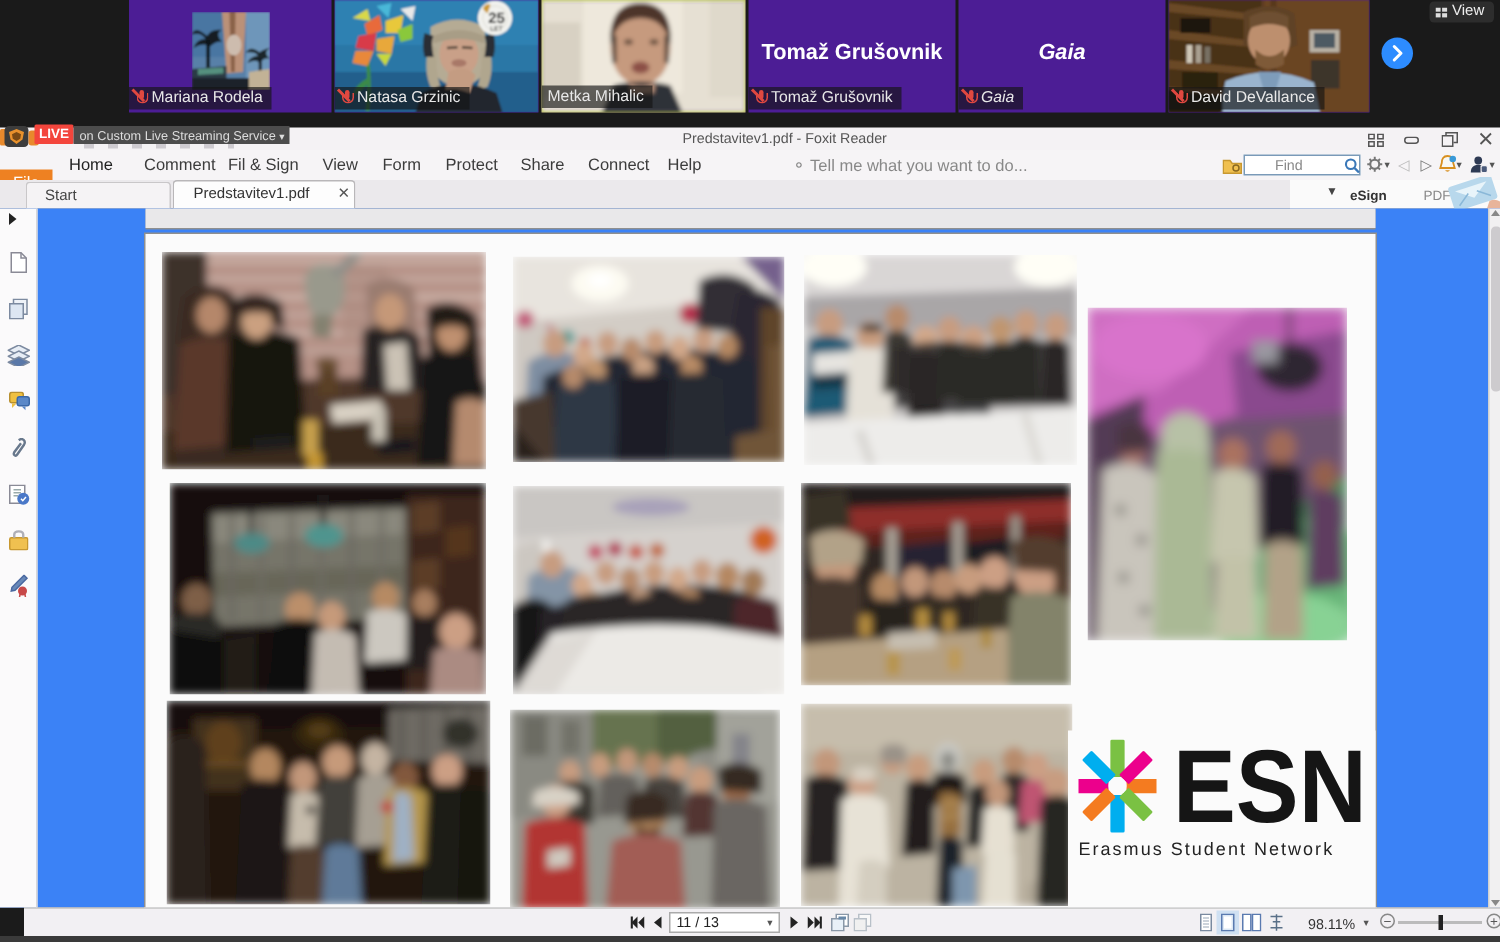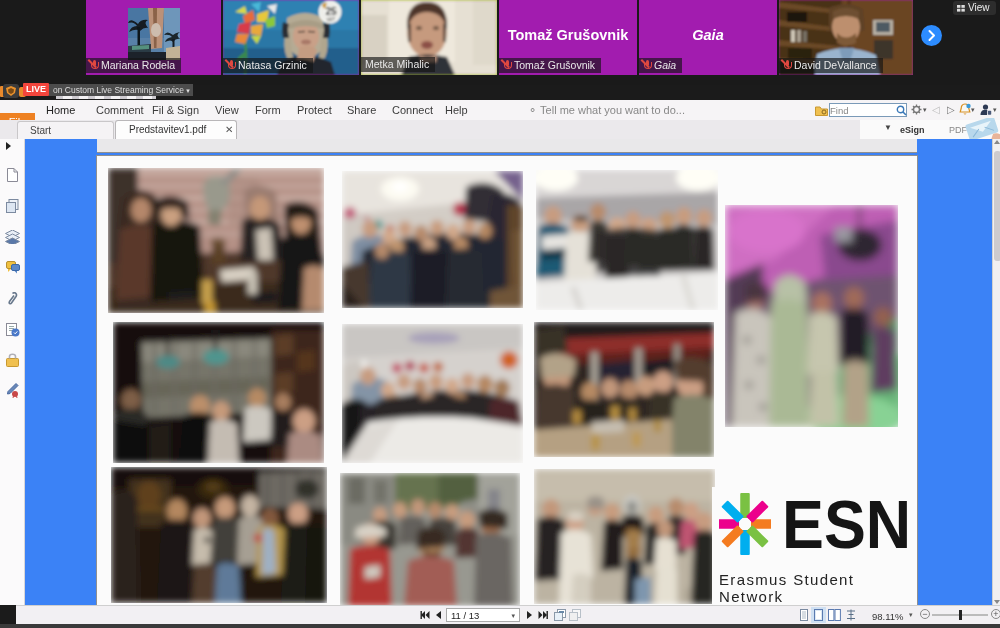--- a/index.html
+++ b/index.html
@@ -3,21 +3,21 @@
 <meta charset="utf-8">
 <style>
   * { margin:0; padding:0; box-sizing:border-box; }
   html,body { width:1000px; height:628px; overflow:hidden; background:#1b1b1b;
     font-family:"Liberation Sans", sans-serif; }
   .abs { position:absolute; }
   #stage { position:relative; width:1000px; height:628px; }
 
   
   #strip { position:absolute; left:0; top:0; width:1000px; height:85px; background:#1a1a1a; }
-  .tile { position:absolute; top:0; height:75px; background:#a21caf; overflow:hidden; }
+  .tile { position:absolute; top:0; height:75px; background:#4c1d95; overflow:hidden; }
   .vlabel { position:absolute; left:0; bottom:2px; background:rgba(20,20,20,.65);
     color:#e8e8e8; font-size:10.5px; padding:1px 6px 2px 4px; white-space:nowrap;
     display:flex; align-items:center; gap:3px; }
   .cname { position:absolute; width:100%; text-align:center; top:27px; color:#fff;
     font-weight:bold; font-size:14.5px; }
   .mic { display:inline-block; width:8px; height:10px; position:relative; }
   .mic::before { content:""; position:absolute; left:2.5px; top:0; width:3px; height:6px;
      background:#e04840; border-radius:1.5px; }
   .mic::after { content:""; position:absolute; left:0.5px; top:2px; width:6px; height:6px;
      border:1px solid #e04840; border-top:none; border-radius:0 0 4px 4px; }
@@ -209,20 +209,46 @@
       <svg class="abs" style="left:4px;top:3.5px;" width="8" height="7">
           <rect x="0" y="0" width="3.4" height="2.8" fill="#ddd"></rect>
           <rect x="4.4" y="0" width="3.4" height="2.8" fill="#ddd"></rect>
           <rect x="0" y="3.8" width="3.4" height="2.8" fill="#ddd"></rect>
           <rect x="4.4" y="3.8" width="3.4" height="2.8" fill="#ddd"></rect>
         </svg>
       <span style="margin-left:15px;">View</span>
     </div>
   </div>
 
+  <div id="titlebar">
+    <div class="abs" style="left:455px;top:2px;font-size:9.5px;color:#555;">Predstavitev1.pdf - Foxit Reader</div>
+
+    <svg class="abs" style="left:912px;top:4px;" width="11" height="9">
+        <g fill="none" stroke="#555" stroke-width="1">
+          <rect x="0.5" y="0.5" width="3.6" height="3"></rect>
+          <rect x="6.5" y="0.5" width="3.6" height="3"></rect>
+          <rect x="0.5" y="5.5" width="3.6" height="3"></rect>
+          <rect x="6.5" y="5.5" width="3.6" height="3"></rect>
+        </g>
+      </svg>
+    <svg class="abs" style="left:936px;top:6px;" width="10" height="5">
+        <rect x="0.5" y="0.5" width="9" height="4" rx="2" fill="none" stroke="#555"></rect>
+      </svg>
+    <svg class="abs" style="left:961px;top:3px;" width="11" height="10">
+        <g fill="none" stroke="#555" stroke-width="1">
+          <rect x="0.5" y="2.5" width="7" height="7"></rect>
+          <path d="M3 2.5 L3 0.5 L10.5 0.5 L10.5 7 L8 7"></path>
+        </g>
+      </svg>
+    <svg class="abs" style="left:986px;top:3px;" width="9" height="9">
+        <g stroke="#555" stroke-width="1.2">
+          <path d="M1 1 L8 8 M8 1 L1 8"></path>
+        </g>
+      </svg>
+  </div>
   <div class="abs" style="left:0px;top:86px;width:7px;height:11px;background:#e8892c;border-radius:1px;"></div>
 
   <div class="abs" style="left:56px;top:96px;width:100px;height:4px;background:repeating-linear-gradient(90deg,#cecbd0 0 7px,#f4f2f4 7px 16px);height:3px;"></div>
 
   <div class="abs" style="left:3px;top:84px;width:16px;height:14px;background:#3c3c3c;border-radius:3px;">
     <svg width="16" height="14">
         <path d="M8 2 L13 4 L12 9 L8 12 L4 9 L3 4 Z" fill="#e8912c"></path>
         <path d="M8 4 L11 5.5 L10.5 8.5 L8 10 L5.5 8.5 L5 5.5 Z" fill="#7a4a14"></path>
       </svg>
   </div>
@@ -239,21 +265,21 @@
     <div class="menuitem" style="left:255px;">Form</div>
     <div class="menuitem" style="left:297px;">Protect</div>
     <div class="menuitem" style="left:347px;">Share</div>
     <div class="menuitem" style="left:392px;">Connect</div>
     <div class="menuitem" style="left:445px;">Help</div>
     <div class="menuitem" style="left:487px;color:#888;margin-left:41px;">⚬ Tell me what you want to do...</div>
     <svg class="abs" style="left:815px;top:5px;" width="13" height="11">
         <path d="M0.5 2 L5 2 L6.5 4 L12.5 4 L12.5 10.5 L0.5 10.5 Z" fill="#f0c050" stroke="#c89830"></path>
         <circle cx="9" cy="7" r="2" fill="none" stroke="#8a6820"></circle>
       </svg>
-    <div class="abs" style="left:829px;top:3px;width:78px;height:14px;background:#fff;border:1px solid #7a9ab8;font-size:9.5px;color:#888;line-height:13px;padding-left:0;">Find</div>
+    <div class="abs" style="left:829px;top:3px;width:78px;height:14px;background:#fff;border:1px solid #7a9ab8;font-size:9.5px;color:#888;line-height:13px;padding-left:20px;">Find</div>
     <svg class="abs" style="left:896px;top:5px;" width="11" height="11">
         <circle cx="4.5" cy="4.5" r="3.2" fill="none" stroke="#3a78b8" stroke-width="1.4"></circle>
         <path d="M7 7 L10 10" stroke="#3a78b8" stroke-width="1.6"></path>
       </svg>
     <svg class="abs" style="left:911px;top:4px;" width="11" height="11">
         <circle cx="5.5" cy="5.5" r="3" fill="none" stroke="#777" stroke-width="1.4"></circle>
         <g stroke="#777" stroke-width="1.3">
           <path d="M5.5 0.5 L5.5 2.5 M5.5 8.5 L5.5 10.5 M0.5 5.5 L2.5 5.5 M8.5 5.5 L10.5 5.5 M2 2 L3.4 3.4 M7.6 7.6 L9 9 M9 2 L7.6 3.4 M3.4 7.6 L2 9"></path>
         </g>
       </svg>
@@ -799,21 +825,21 @@
         <g transform="rotate(45)">
           <rect x="-4.5" y="-29" width="9" height="23" rx="1" fill="#ec008c"></rect>
           <rect x="-4.5" y="6" width="9" height="23" rx="1" fill="#f47b20"></rect>
           <rect x="-29" y="-4.5" width="23" height="9" rx="1" fill="#00aeef"></rect>
           <rect x="6" y="-4.5" width="23" height="9" rx="1" fill="#7ac143"></rect>
         </g>
         <circle cx="0" cy="0" r="6" fill="#fbfbfb"></circle>
       </g>
     </svg>
     <div class="abs" style="left:782px;top:356px;width:150px;height:60px;font-size:69px;font-weight:bold;color:#151515;font-family:'Liberation Sans',sans-serif;line-height:60px;transform:scaleX(0.91);transform-origin:0 0;">ESN</div>
-    <div class="abs" style="left:719px;top:432px;width:200px;font-size:15px;color:#232323;letter-spacing:1.35px;">Erasmus Student Network</div>
+    <div class="abs" style="left:719px;top:420px;width:200px;font-size:12px;color:#232323;letter-spacing:1.35px;">Erasmus Student Network</div>
   </div>
 
   <div id="statusbar">
     <svg class="abs" style="left:404px;top:4px;" width="10" height="10">
         <path d="M5 1 L5 9 L1 5 Z M9.5 1 L9.5 9 L5.5 5 Z" fill="#222"></path>
         <rect x="0.5" y="1" width="1.4" height="8" fill="#222"></rect>
       </svg>
     <svg class="abs" style="left:419px;top:4px;" width="7" height="10">
         <path d="M6 1 L6 9 L1 5 Z" fill="#222"></path>
       </svg>

